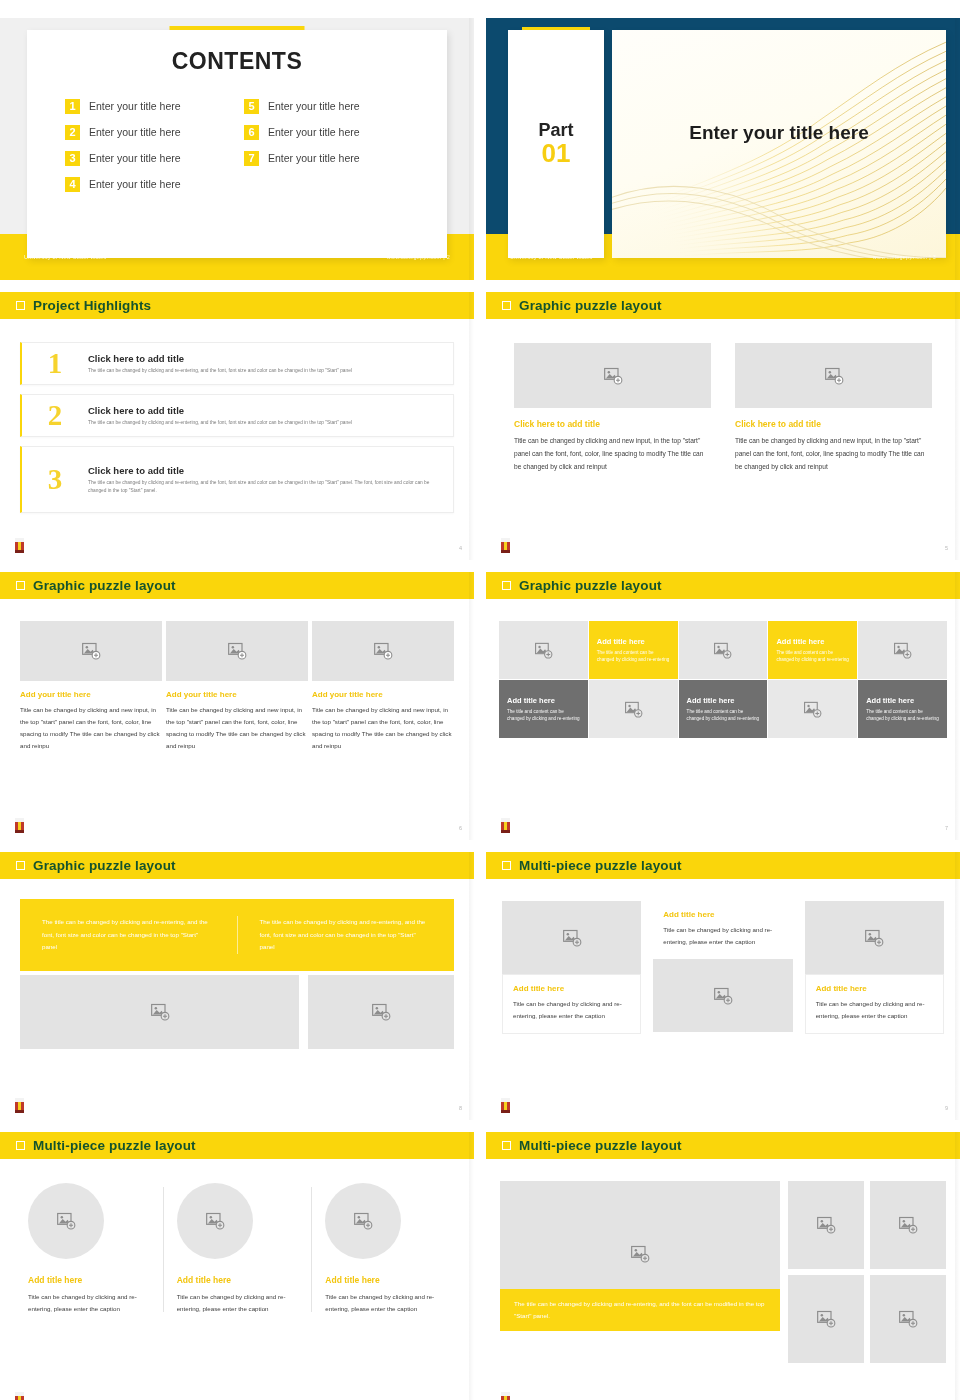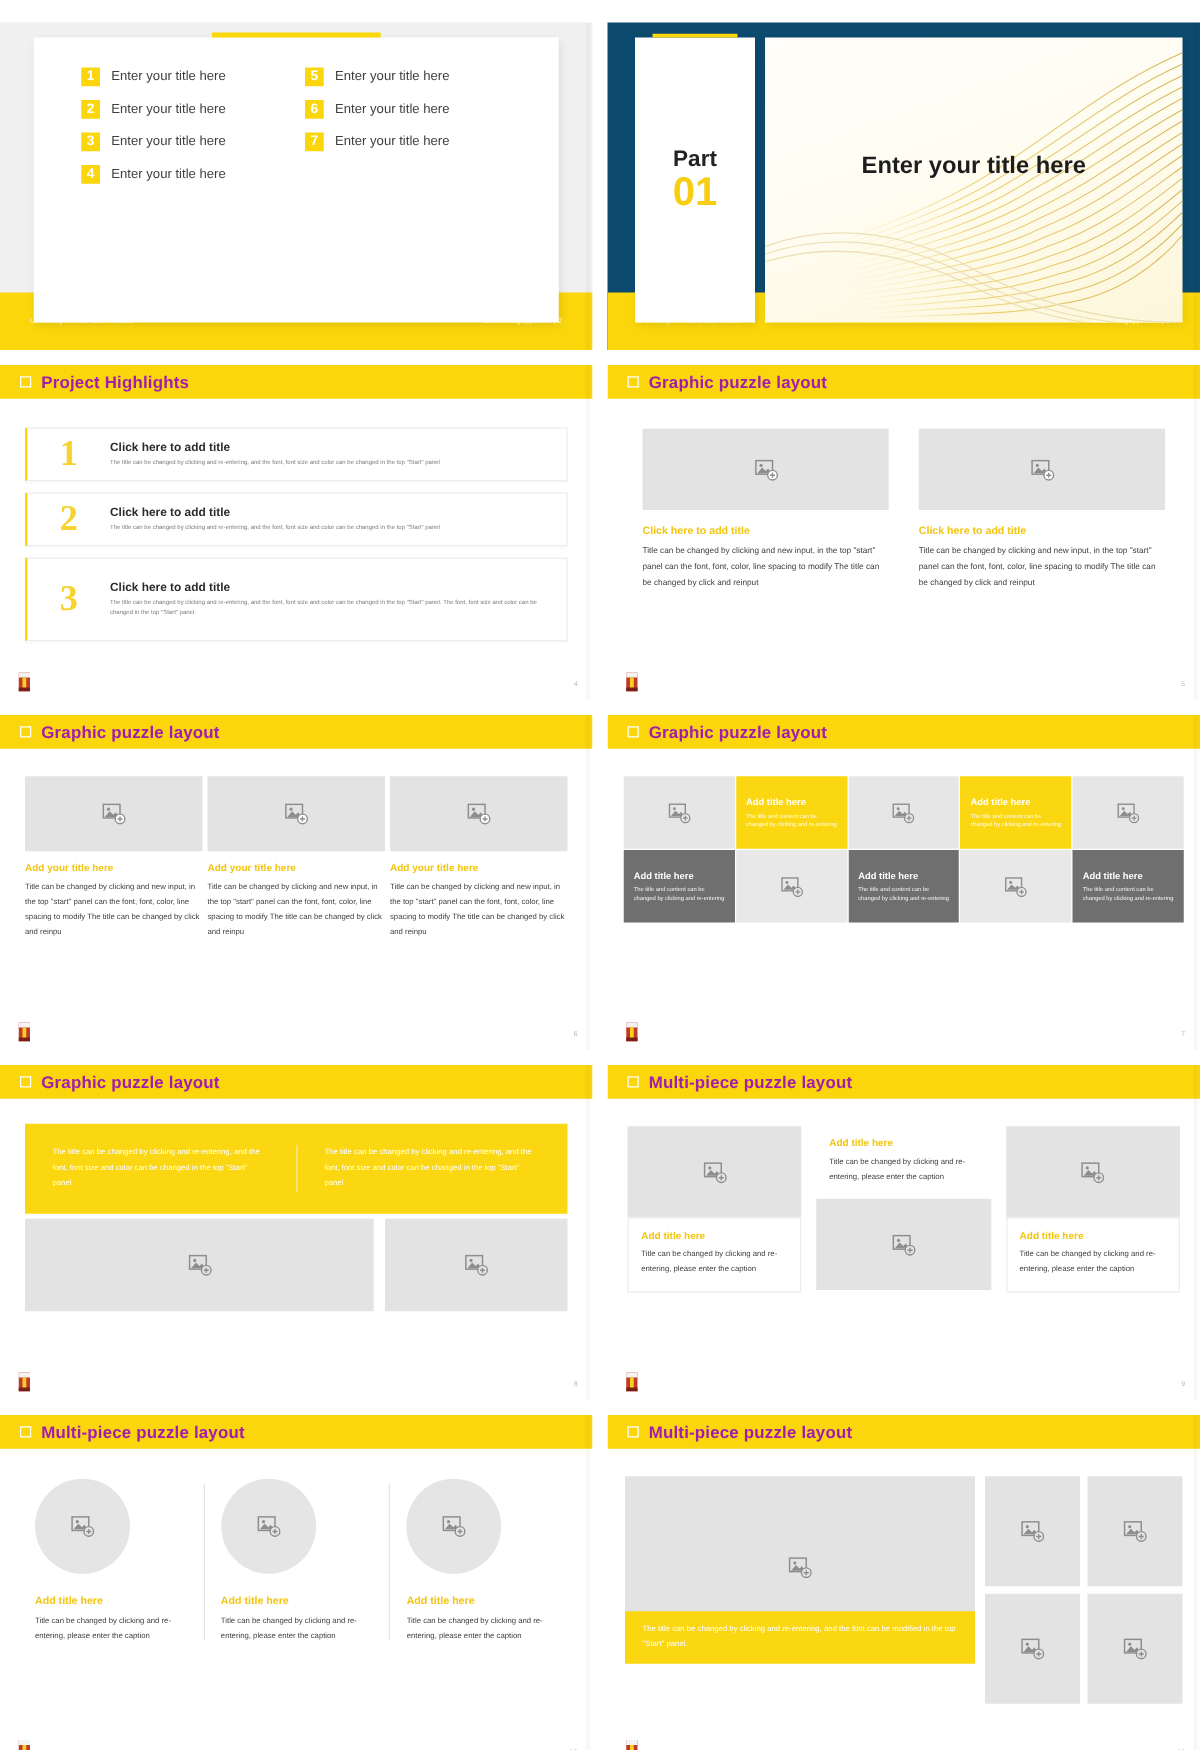--- a/index.html
+++ b/index.html
@@ -74,42 +74,42 @@
   }
   .part-left{
     position:absolute; left:22px; top:12px; width:96px; bottom:22px;
     background:#ffffff; box-shadow:2px 3px 7px rgba(0,0,0,0.10);
     display:flex; flex-direction:column; align-items:center; justify-content:center;
   }
   .part-left .topline{
     position:absolute; top:-3px; left:14px; right:14px; height:3px; background:#FAD60B;
   }
   .part-word{ font-size:18px; font-weight:bold; color:#232323; line-height:1.05; }
-  .part-num{ font-size:32px; font-weight:bold; color:#F7CE12; line-height:1.05; }
+  .part-num{ font-size:26px; font-weight:bold; color:#F7CE12; line-height:1.05; }
   .part-right{
     position:absolute; left:126px; right:14px; top:12px; bottom:22px;
     background:linear-gradient(160deg,#fffefa 0%,#fffdf2 45%,#fdf6da 100%);
     overflow:hidden; box-shadow:2px 3px 7px rgba(0,0,0,0.08);
   }
   .part-title{
     position:relative; z-index:3; text-align:center; font-size:19px; font-weight:bold;
     color:#1d1d1d; padding-top:92px;
   }
   .wavewrap{ position:absolute; inset:0; z-index:1; }
 
   
   .hdr{
     height:27px; background:#FAD60B; display:flex; align-items:center;
     padding-left:16px; gap:8px;
   }
   .hdr-sq{
     width:9px; height:9px; border:1.6px solid #ffffff; flex:0 0 auto;
     margin-top:-1px;
   }
-  .hdr-title{ color:#a21caf; font-size:13.5px; font-weight:bold; letter-spacing:.15px; }
+  .hdr-title{ color:#14532d; font-size:13.5px; font-weight:bold; letter-spacing:.15px; }
   .body{ position:absolute; left:0; right:0; top:27px; bottom:0; }
   .pagenum{
     position:absolute; right:12px; bottom:9px; font-size:5.5px; color:#b9b9b9;
   }
   .logo{
     position:absolute; left:13px; bottom:6px; width:13px; height:17px;
   }
 
   
   .ph{ background:#e3e3e3; display:flex; align-items:center; justify-content:center; }
@@ -209,20 +209,21 @@
 </style>
 </head>
 <body>
 
 <div class="deck">
 
   <div class="slide s-contents">
     <div class="footbar"></div>
     <div class="card">
       <div class="card-topbar"></div>
+      <div class="contents-title">CONTENTS</div>
       <div class="contents-grid">
         <div class="toc-item">
           <div class="toc-num">1</div>
           <div class="toc-label">Enter your title here</div>
         </div>
         <div class="toc-item">
           <div class="toc-num">5</div>
           <div class="toc-label">Enter your title here</div>
         </div>
         <div class="toc-item">

